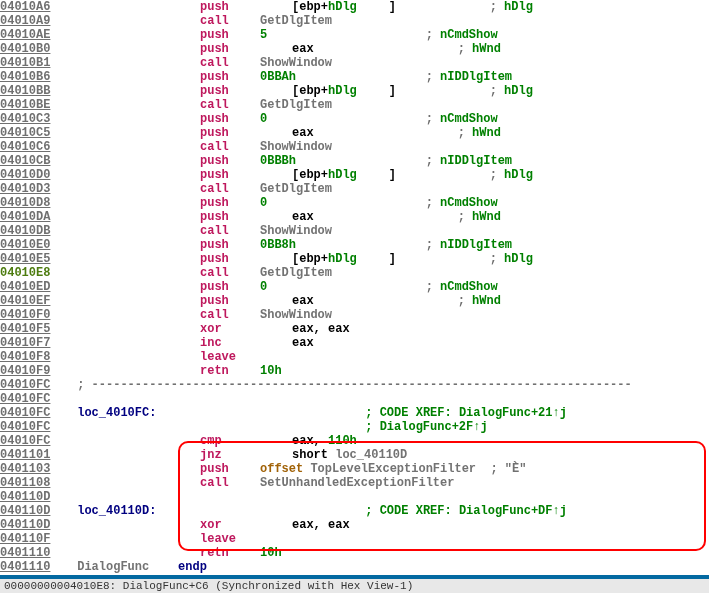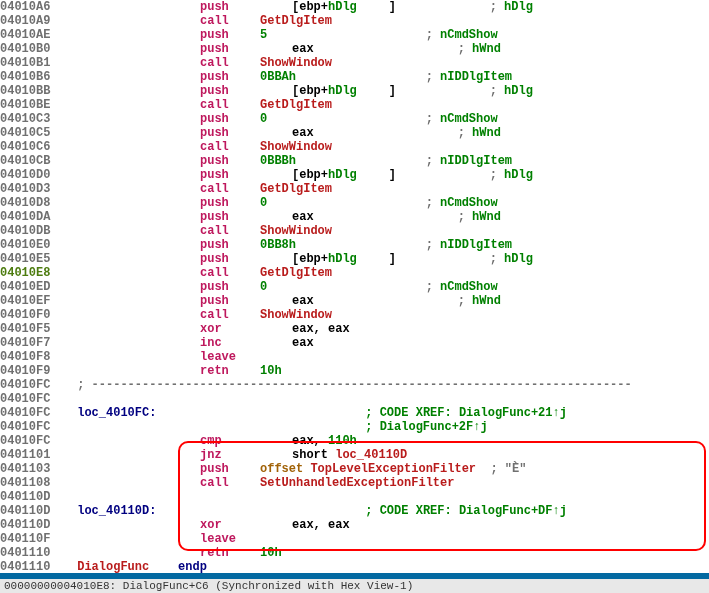--- a/index.html
+++ b/index.html
@@ -12,50 +12,50 @@
   height: 593px;
   overflow: hidden;
   position: relative;
 }
 .disasm-view {
   white-space: pre;
   line-height: 14px;
   padding: 0;
 }
 .line { display: block; height: 14px; }
-.addr { color: #707070; display: inline-block; width: 70px; }
+.addr { color: #707070; display: inline-block; width: 70px; text-decoration: underline; }
 .addr-hl { color: #4d7c0f; display: inline-block; width: 70px; }
 .col1 { display: inline-block; width: 130px; }
 .mnem { color: #be185d; display: inline-block; width: 60px; }
 .op { color: #000000; margin-left: 32px; }
 .op-green { color: #008000; }
 .op-blue { color: #a16207; }
 .op-num { color: #008000; }
 .comment { color: #707070; }
 .comment-kw { color: #008000; font-weight: bold; }
 .label { color: #000080; font-weight: bold; margin-top: 33px; }
-.func { color: #b91c1c; font-weight: bold; }
+.func { color: #737373; font-weight: bold; }
 .dashes { color: #707070; }
 .highlight-box {
   position: absolute;
   border: 2px solid #ff0000;
   border-radius: 10px;
   left: 178px;
   top: 441px;
   width: 528px;
   height: 110px;
   pointer-events: none;
 }
 .statusbar {
   position: absolute;
   bottom: 0;
   left: 0;
   right: 0;
   background: #e8e8e8;
-  border-top: 6px solid #0369a1;
+  border-top: 4px solid #0369a1;
   font-size: 11px;
   color: #333;
   padding: 1px 4px;
   font-weight: normal;
 }
 </style>
 </head>
 <body>
 
 <div class="disasm-view" id="disasm"><span class="line"><span class="addr">04010A6</span><span class="col1"> </span><span class="mnem">push</span><span class="op">[ebp+</span><span class="op-green">hDlg</span><span class="op">]</span>             <span class="comment">; </span><span class="comment-kw">hDlg</span></span><span class="line"><span class="addr">04010A9</span><span class="col1"> </span><span class="mnem">call</span><span class="func">GetDlgItem</span></span><span class="line"><span class="addr">04010AE</span><span class="col1"> </span><span class="mnem">push</span><span class="op-num">5</span>                      <span class="comment">; </span><span class="comment-kw">nCmdShow</span></span><span class="line"><span class="addr">04010B0</span><span class="col1"> </span><span class="mnem">push</span><span class="op">eax</span>                    <span class="comment">; </span><span class="comment-kw">hWnd</span></span><span class="line"><span class="addr">04010B1</span><span class="col1"> </span><span class="mnem">call</span><span class="func">ShowWindow</span></span><span class="line"><span class="addr">04010B6</span><span class="col1"> </span><span class="mnem">push</span><span class="op-num">0BBAh</span>                  <span class="comment">; </span><span class="comment-kw">nIDDlgItem</span></span><span class="line"><span class="addr">04010BB</span><span class="col1"> </span><span class="mnem">push</span><span class="op">[ebp+</span><span class="op-green">hDlg</span><span class="op">]</span>             <span class="comment">; </span><span class="comment-kw">hDlg</span></span><span class="line"><span class="addr">04010BE</span><span class="col1"> </span><span class="mnem">call</span><span class="func">GetDlgItem</span></span><span class="line"><span class="addr">04010C3</span><span class="col1"> </span><span class="mnem">push</span><span class="op-num">0</span>                      <span class="comment">; </span><span class="comment-kw">nCmdShow</span></span><span class="line"><span class="addr">04010C5</span><span class="col1"> </span><span class="mnem">push</span><span class="op">eax</span>                    <span class="comment">; </span><span class="comment-kw">hWnd</span></span><span class="line"><span class="addr">04010C6</span><span class="col1"> </span><span class="mnem">call</span><span class="func">ShowWindow</span></span><span class="line"><span class="addr">04010CB</span><span class="col1"> </span><span class="mnem">push</span><span class="op-num">0BBBh</span>                  <span class="comment">; </span><span class="comment-kw">nIDDlgItem</span></span><span class="line"><span class="addr">04010D0</span><span class="col1"> </span><span class="mnem">push</span><span class="op">[ebp+</span><span class="op-green">hDlg</span><span class="op">]</span>             <span class="comment">; </span><span class="comment-kw">hDlg</span></span><span class="line"><span class="addr">04010D3</span><span class="col1"> </span><span class="mnem">call</span><span class="func">GetDlgItem</span></span><span class="line"><span class="addr">04010D8</span><span class="col1"> </span><span class="mnem">push</span><span class="op-num">0</span>                      <span class="comment">; </span><span class="comment-kw">nCmdShow</span></span><span class="line"><span class="addr">04010DA</span><span class="col1"> </span><span class="mnem">push</span><span class="op">eax</span>                    <span class="comment">; </span><span class="comment-kw">hWnd</span></span><span class="line"><span class="addr">04010DB</span><span class="col1"> </span><span class="mnem">call</span><span class="func">ShowWindow</span></span><span class="line"><span class="addr">04010E0</span><span class="col1"> </span><span class="mnem">push</span><span class="op-num">0BB8h</span>                  <span class="comment">; </span><span class="comment-kw">nIDDlgItem</span></span><span class="line"><span class="addr">04010E5</span><span class="col1"> </span><span class="mnem">push</span><span class="op">[ebp+</span><span class="op-green">hDlg</span><span class="op">]</span>             <span class="comment">; </span><span class="comment-kw">hDlg</span></span><span class="line"><span class="addr-hl">04010E8</span><span class="col1"> </span><span class="mnem">call</span><span class="func">GetDlgItem</span></span><span class="line"><span class="addr">04010ED</span><span class="col1"> </span><span class="mnem">push</span><span class="op-num">0</span>                      <span class="comment">; </span><span class="comment-kw">nCmdShow</span></span><span class="line"><span class="addr">04010EF</span><span class="col1"> </span><span class="mnem">push</span><span class="op">eax</span>                    <span class="comment">; </span><span class="comment-kw">hWnd</span></span><span class="line"><span class="addr">04010F0</span><span class="col1"> </span><span class="mnem">call</span><span class="func">ShowWindow</span></span><span class="line"><span class="addr">04010F5</span><span class="col1"> </span><span class="mnem">xor</span><span class="op">eax, eax</span></span><span class="line"><span class="addr">04010F7</span><span class="col1"> </span><span class="mnem">inc</span><span class="op">eax</span></span><span class="line"><span class="addr">04010F8</span><span class="col1"> </span><span class="mnem">leave</span></span><span class="line"><span class="addr">04010F9</span><span class="col1"> </span><span class="mnem">retn</span><span class="op-num">10h</span></span><span class="line"><span class="addr">04010FC</span> <span class="dashes">; ---------------------------------------------------------------------------</span></span><span class="line"><span class="addr">04010FC</span></span><span class="line"><span class="addr">04010FC</span> <span class="label">loc_4010FC:</span>                             <span class="comment-kw">; CODE XREF: DialogFunc+21↑j</span></span><span class="line"><span class="addr">04010FC</span>                                         <span class="comment-kw">; DialogFunc+2F↑j</span></span><span class="line"><span class="addr">04010FC</span><span class="col1"> </span><span class="mnem">cmp</span><span class="op">eax, </span><span class="op-num">110h</span></span><span class="line"><span class="addr">0401101</span><span class="col1"> </span><span class="mnem">jnz</span><span class="op">short </span><span class="func">loc_40110D</span></span><span class="line"><span class="addr">0401103</span><span class="col1"> </span><span class="mnem">push</span><span class="op-blue">offset </span><span class="func">TopLevelExceptionFilter</span> <span class="comment"> ; "È"</span></span><span class="line"><span class="addr">0401108</span><span class="col1"> </span><span class="mnem">call</span><span class="func">SetUnhandledExceptionFilter</span></span><span class="line"><span class="addr">040110D</span></span><span class="line"><span class="addr">040110D</span> <span class="label">loc_40110D:</span>                             <span class="comment-kw">; CODE XREF: DialogFunc+DF↑j</span></span><span class="line"><span class="addr">040110D</span><span class="col1"> </span><span class="mnem">xor</span><span class="op">eax, eax</span></span><span class="line"><span class="addr">040110F</span><span class="col1"> </span><span class="mnem">leave</span></span><span class="line"><span class="addr">0401110</span><span class="col1"> </span><span class="mnem">retn</span><span class="op-num">10h</span></span><span class="line"><span class="addr">0401110</span> <span class="func">DialogFunc</span>    <span class="label">endp</span></span><span class="line"><span class="addr">0401110</span></span></div>

